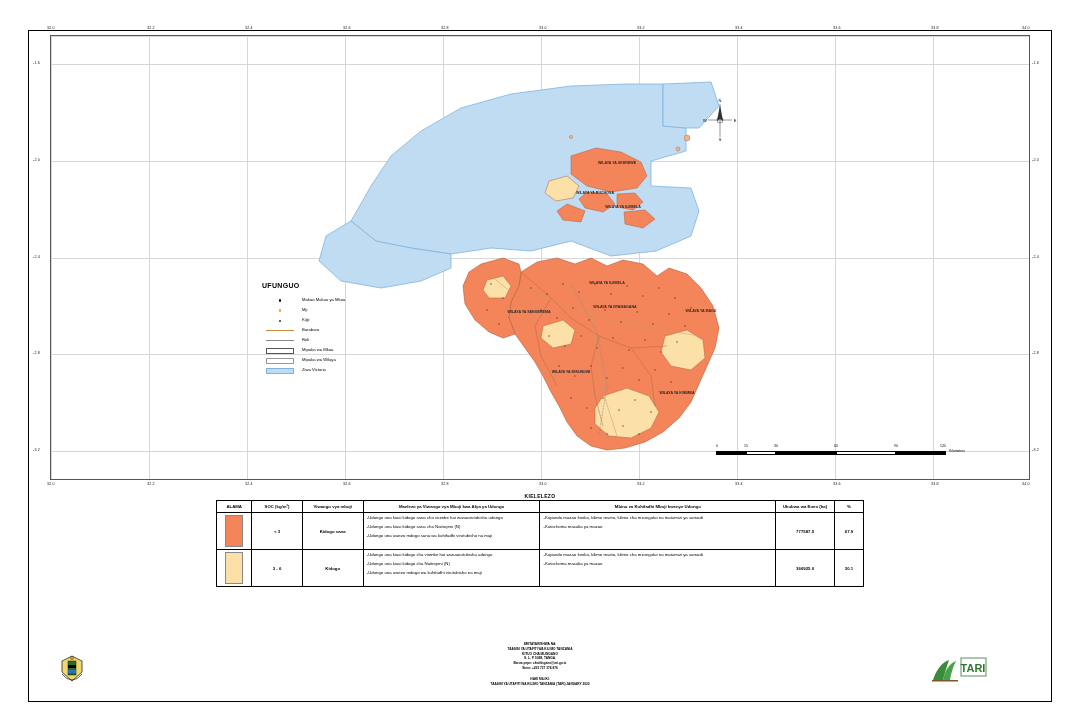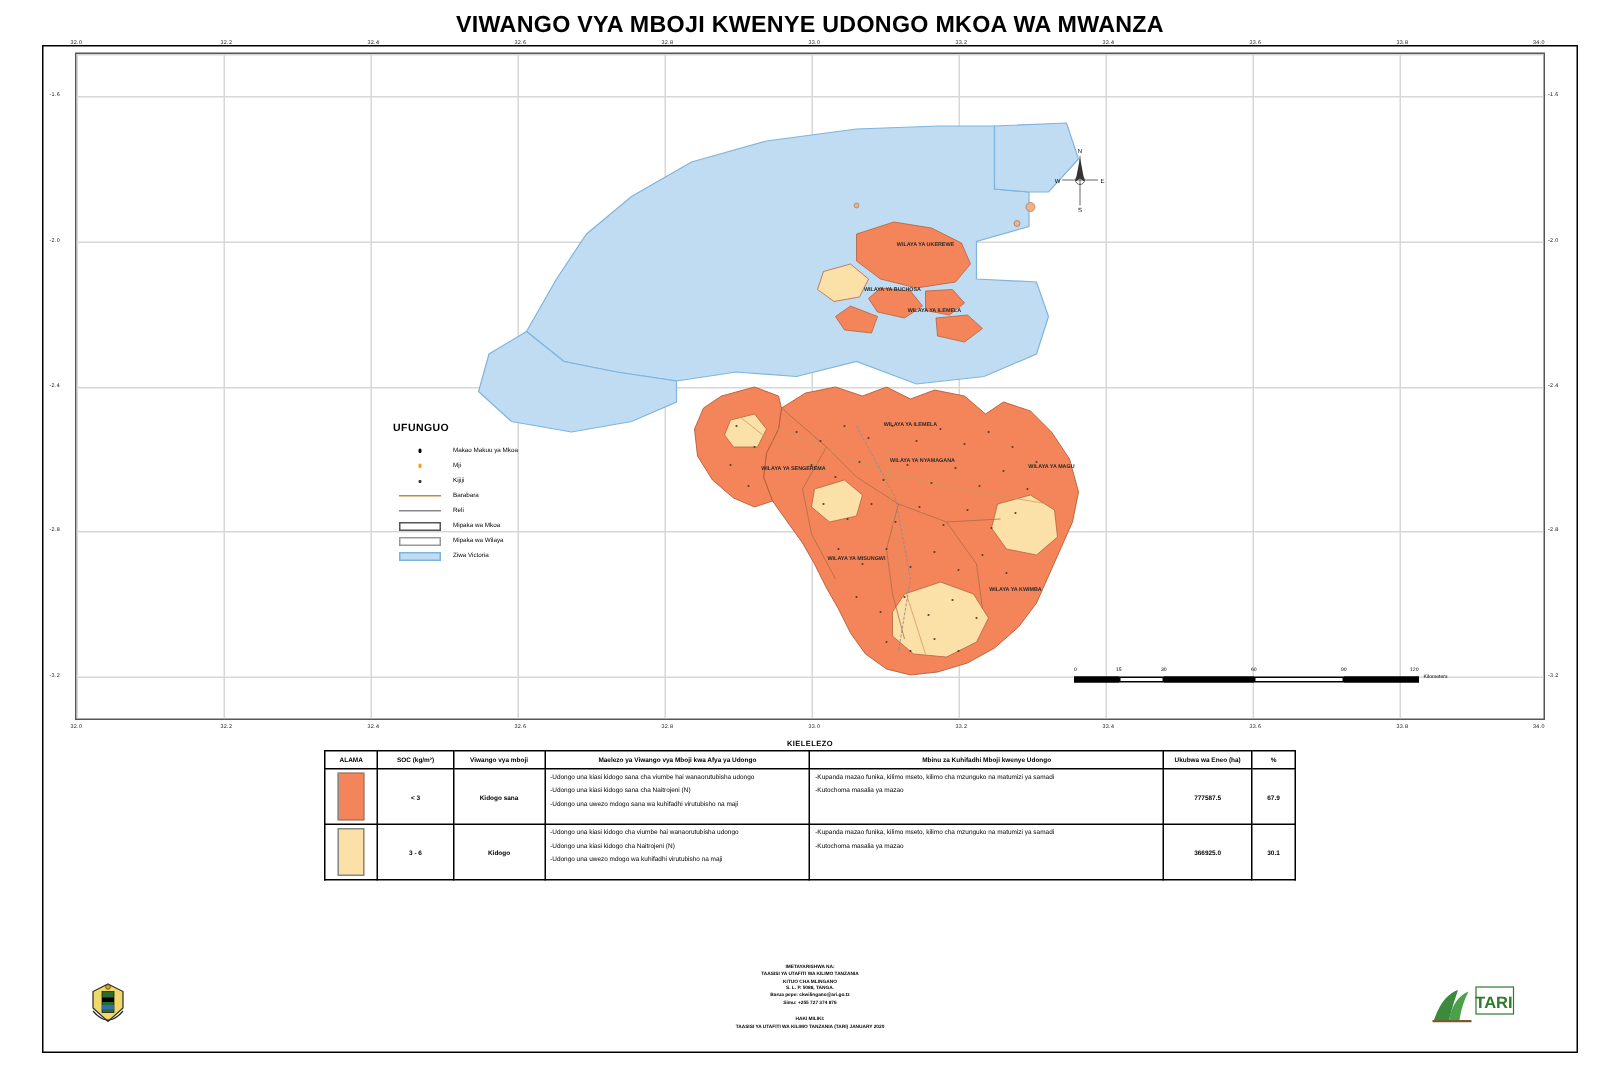--- a/index.html
+++ b/index.html
@@ -197,33 +197,32 @@
   
   #emblem-left {
     position: absolute;
     left: 55px;
     top: 652px;
     width: 34px;
     height: 34px;
   }
   #emblem-right {
     position: absolute;
-    left: 952px;
+    left: 929px;
     top: 652px;
     width: 60px;
     height: 34px;
     text-align: right;
   }
 </style>
 </head>
 <body>
 
 <div id="page">
 
-  <div id="map-title">VIWANGO VYA MBOJI KWENYE UDONGO MKOA WA MWANZA</div>
 
   <div id="outer-frame"></div>
 
   <div id="map-panel">
 
     <div class="grat-v" style="left:0px"></div>
     <div class="grat-v" style="left:98px"></div>
     <div class="grat-v" style="left:196px"></div>
     <div class="grat-v" style="left:294px"></div>
     <div class="grat-v" style="left:392px"></div>

